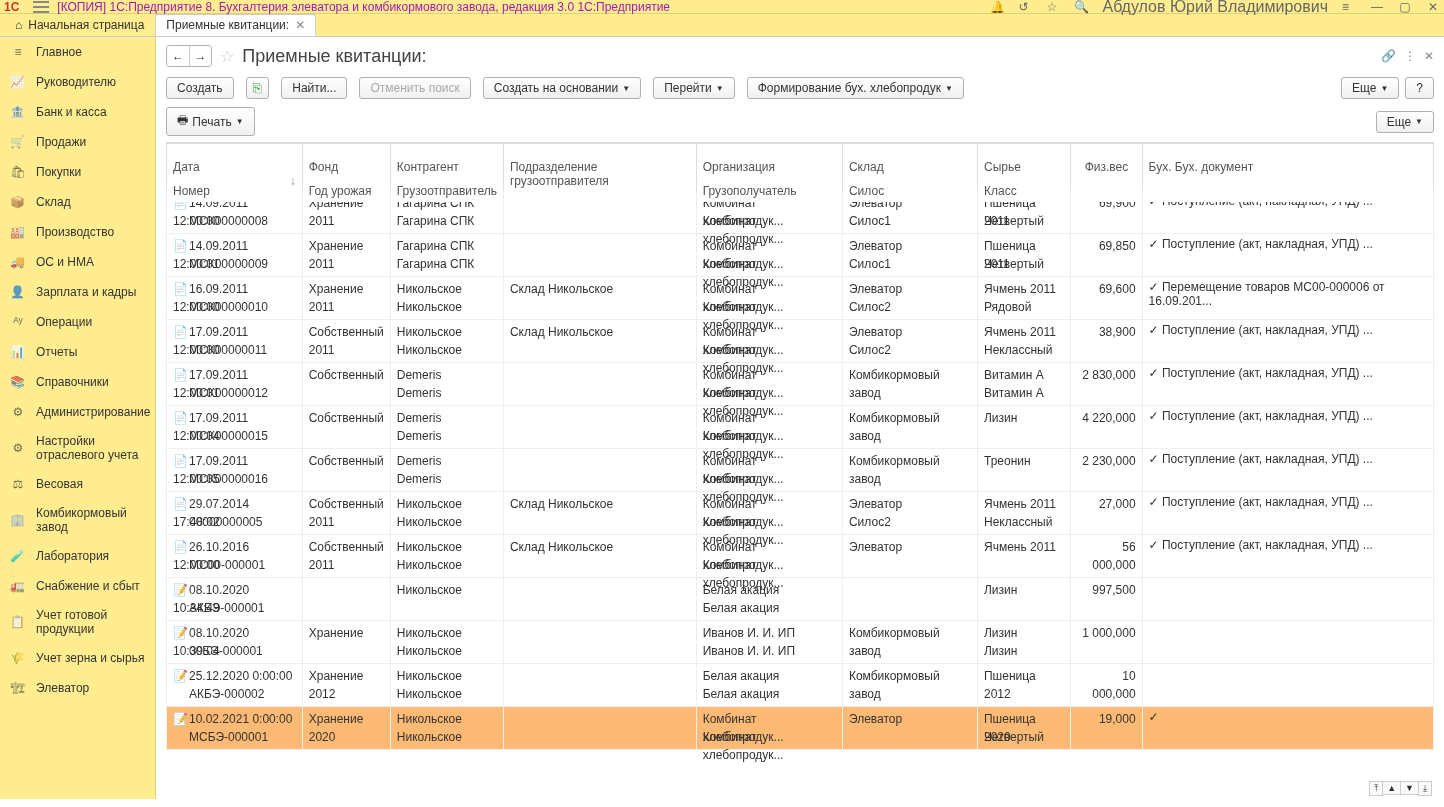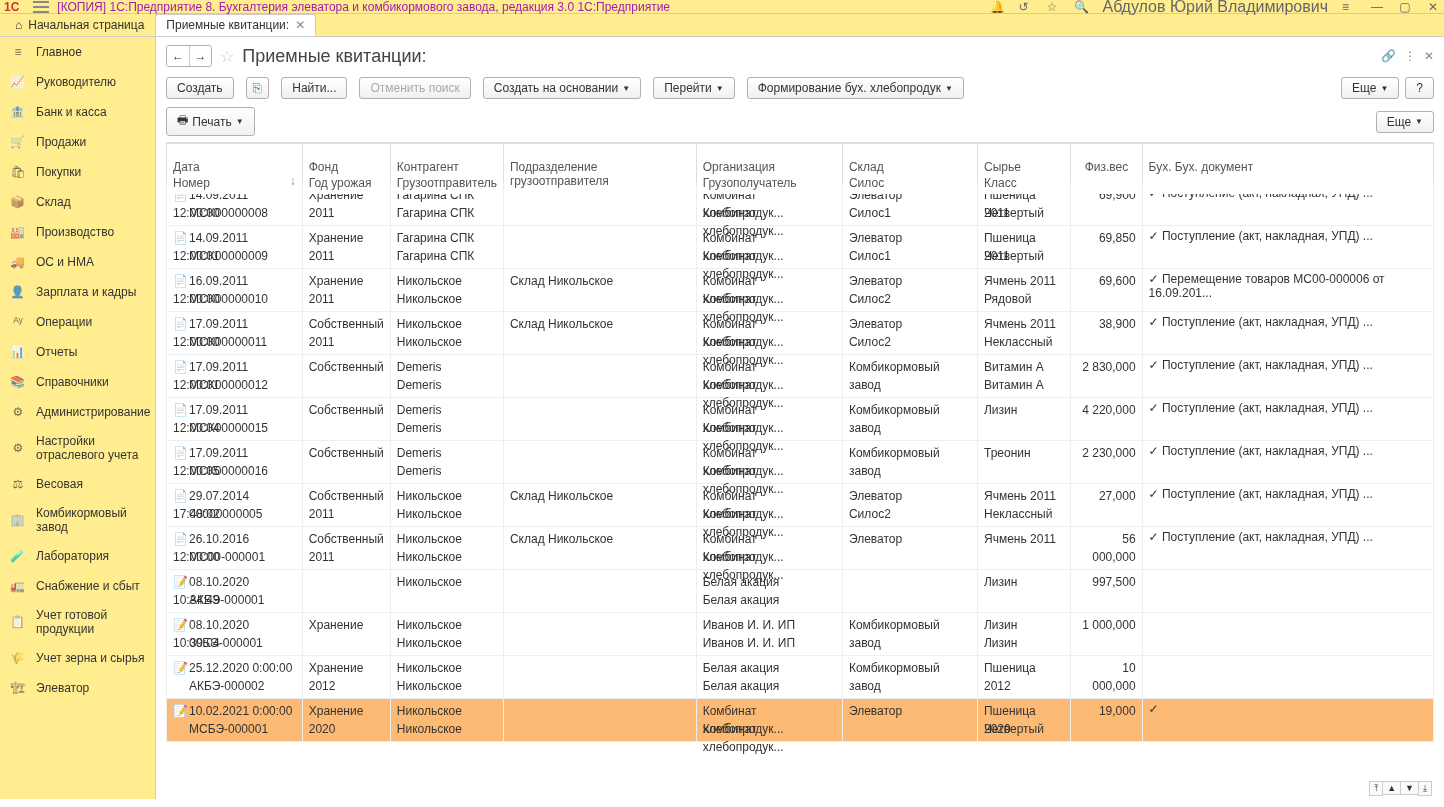--- a/index.html
+++ b/index.html
@@ -35,21 +35,21 @@
 .btn.icon-only { padding: 3px 6px; }
 .btn.disabled { color: #aaa; cursor: default; }
 .btn .caret { font-size: 8px; }
 .toolbar-right { margin-left: auto; display: flex; gap: 6px; }
 .subbar { padding: 4px 10px 6px 10px; display: flex; align-items: center; }
 .subbar .right { margin-left: auto; }
 .table-wrap { flex: 1; overflow: auto; border-top: 1px solid #ddd; margin: 0 10px 0 10px; }
 table { border-collapse: collapse; width: 100%; font-size: 12px; }
 thead th { background: #fff; border: 1px solid #ddd; padding: 4px 6px; font-weight: normal; color: #555; text-align: left; vertical-align: top; position: sticky; top: 12px; }
 thead th .h1 { display: block; }
-thead th .h2 { display: block; color: #555; margin-top: 2px; }
+thead th .h2 { display: block; color: #555; margin-top: 10px; }
 thead th .sort { float: right; color: #888; }
 tbody td { border: 1px solid #eee; padding: 3px 6px; vertical-align: top; }
 tbody tr.sel td { background: #fdba74; }
 td .l1 { display: block; height: 18px; line-height: 18px; }
 td .l2 { display: block; height: 18px; line-height: 18px; }
 td.num .l1 { text-align: right; }
 .doc-icon { display: inline-block; width: 12px; margin-right: 4px; }
 .table-nav { text-align: right; padding: 3px 12px; }
 .table-nav .tb { display: inline-block; border: 1px solid #ccc; padding: 1px 4px; margin-left: -1px; cursor: pointer; background: #fafafa; font-size: 9px; }
 </style>

